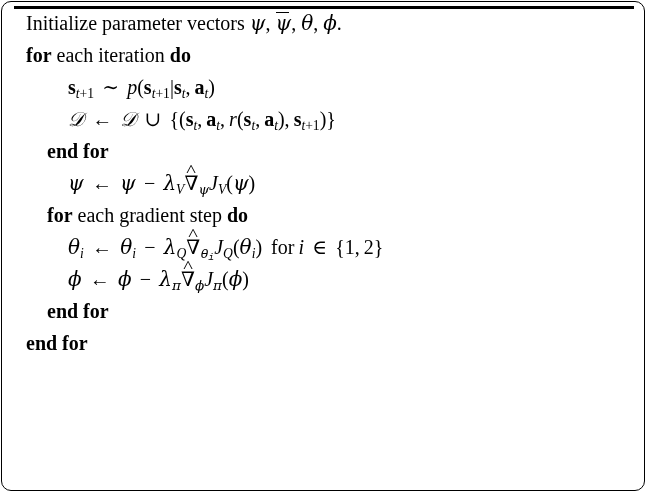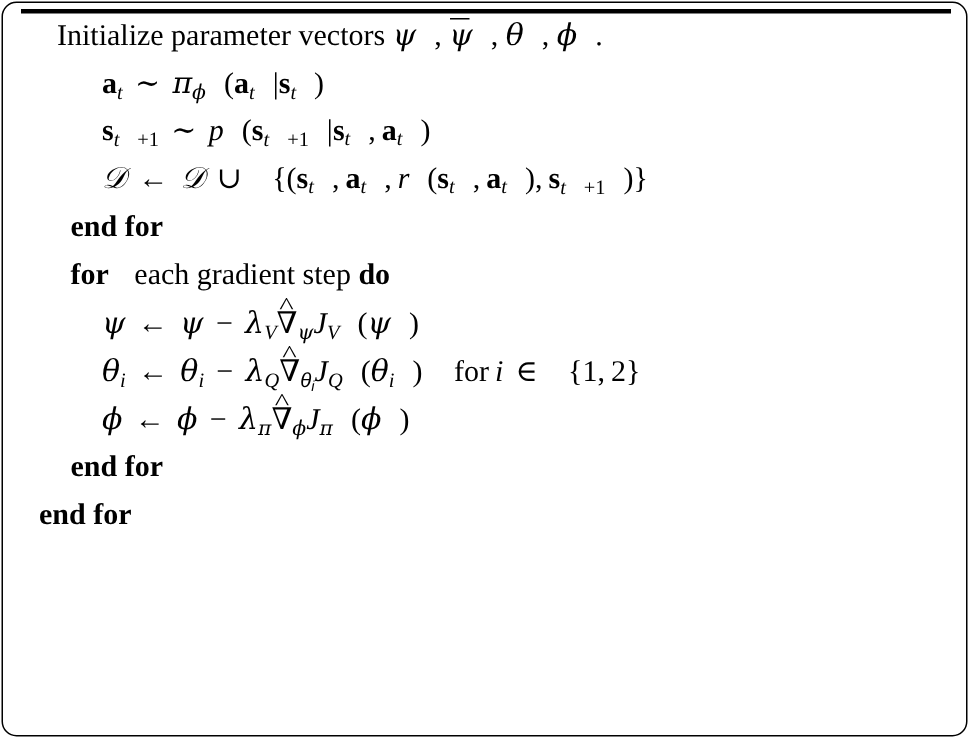--- a/index.html
+++ b/index.html
@@ -66,21 +66,21 @@
     position: relative;
   }
   .ind0 { padding-left: 12px; }
   .ind1 { padding-left: 33px; }
   .ind2 { padding-left: 54px; }
 
   .kw { font-weight: bold; }
 
   
   .m  { font-style: italic; font-family: "Liberation Serif", "DejaVu Serif", serif; }
-  .mu { font-style: normal;  font-family: "Liberation Serif", "DejaVu Serif", serif; margin-left: 12px; }
+  .mu { font-style: normal;  font-family: "Liberation Serif", "DejaVu Serif", serif; }
   .bs { font-weight: bold; font-style: normal; }      
   .cal{ font-style: italic; font-family: "Liberation Serif","DejaVu Serif",serif; }
   .gk { font-style: italic; font-family: "DejaVu Serif", serif; } 
 
   sub.sb {
     font-size: 0.68em;
     vertical-align: -0.28em;
     font-style: italic;
   }
 
@@ -131,66 +131,66 @@
     <div class="body-lines">
 
       <div class="line ind0">
         <span class="mu">Initialize parameter vectors</span>
         <span class="gk">ψ</span><span class="mu">,</span>
         <span class="ovl gk">ψ</span><span class="mu">,</span>
         <span class="gk">θ</span><span class="mu">,</span>
         <span class="gk">ϕ</span><span class="mu">.</span>
       </div>
 
-
-
-      <div class="line ind2">
-        <span class="bs">a</span><sub class="sb">t</sub>
-        <span class="op">∼</span>
-        <span class="gk">π</span><sub class="sb" style="font-family:'DejaVu Serif',serif;">ϕ</sub><span class="mu">(</span><span class="bs">a</span><sub class="sb">t</sub><span class="mu">|</span><span class="bs">s</span><sub class="sb">t</sub><span class="mu">)</span>
-      </div>
+      <div class="line ind0">
+        <span class="kw">for</span>
+        <span class="mu">each iteration</span>
+        <span class="kw">do</span>
+      </div>
+
+
 
       <div class="line ind2">
         <span class="bs">s</span><sub class="sb">t<span class="mu">+1</span></sub>
         <span class="op">∼</span>
         <span class="m">p</span><span class="mu">(</span><span class="bs">s</span><sub class="sb">t<span class="mu">+1</span></sub><span class="mu">|</span><span class="bs">s</span><sub class="sb">t</sub><span class="mu">, </span><span class="bs">a</span><sub class="sb">t</sub><span class="mu">)</span>
       </div>
 
       <div class="line ind2">
         <span class="cal">𝒟</span>
         <span class="op">←</span>
         <span class="cal">𝒟</span>
         <span class="op">∪</span>
         <span class="mu">{(</span><span class="bs">s</span><sub class="sb">t</sub><span class="mu">, </span><span class="bs">a</span><sub class="sb">t</sub><span class="mu">, </span><span class="m">r</span><span class="mu">(</span><span class="bs">s</span><sub class="sb">t</sub><span class="mu">, </span><span class="bs">a</span><sub class="sb">t</sub><span class="mu">), </span><span class="bs">s</span><sub class="sb">t<span class="mu">+1</span></sub><span class="mu">)}</span>
       </div>
 
       <div class="line ind1">
         <span class="kw">end for</span>
+      </div>
+
+      <div class="line ind2">
+        <span class="gk">ψ</span>
+        <span class="op">←</span>
+        <span class="gk">ψ</span>
+        <span class="op">−</span>
+        <span class="gk">λ</span><sub class="sb">V</sub><span class="hat" style="font-style:normal;">∇</span><sub class="sb" style="font-family:'DejaVu Serif',serif;">ψ</sub><span class="m">J</span><sub class="sb">V</sub><span class="mu">(</span><span class="gk">ψ</span><span class="mu">)</span>
       </div>
 
       <div class="line ind1">
         <span class="kw">for</span>
         <span class="mu">each gradient step</span>
         <span class="kw">do</span>
       </div>
 
       <div class="line ind2">
-        <span class="gk">ψ</span>
-        <span class="op">←</span>
-        <span class="gk">ψ</span>
-        <span class="op">−</span>
-        <span class="gk">λ</span><sub class="sb">V</sub><span class="hat" style="font-style:normal;">∇</span><sub class="sb" style="font-family:'DejaVu Serif',serif;">ψ</sub><span class="m">J</span><sub class="sb">V</sub><span class="mu">(</span><span class="gk">ψ</span><span class="mu">)</span>
-      </div>
-
-      <div class="line ind2">
         <span class="gk">θ</span><sub class="sb">i</sub>
         <span class="op">←</span>
         <span class="gk">θ</span><sub class="sb">i</sub>
         <span class="op">−</span>
-        <span class="gk">λ</span><sub class="sb">Q</sub><span class="hat" style="font-style:normal;">∇</span><sub class="sb" style="font-family:Liberation Sans, sans-serif;">θ<sub style="font-size:0.72em;vertical-align:-0.25em;">i</sub></sub><span class="m">J</span><sub class="sb">Q</sub><span class="mu">(</span><span class="gk">θ</span><sub class="sb">i</sub><span class="mu">)</span>
+        <span class="gk">λ</span><sub class="sb">Q</sub><span class="hat" style="font-style:normal;">∇</span><sub class="sb" style="font-family:Liberation Mono, monospace;">θ<sub style="font-size:0.72em;vertical-align:-0.25em;">i</sub></sub><span class="m">J</span><sub class="sb">Q</sub><span class="mu">(</span><span class="gk">θ</span><sub class="sb">i</sub><span class="mu">)</span>
         <span class="mu"> for </span><span class="m">i</span>
         <span class="op">∈</span>
         <span class="mu">{1, 2}</span>
       </div>
 
       <div class="line ind2">
         <span class="gk">ϕ</span>
         <span class="op">←</span>
         <span class="gk">ϕ</span>
         <span class="op">−</span>

